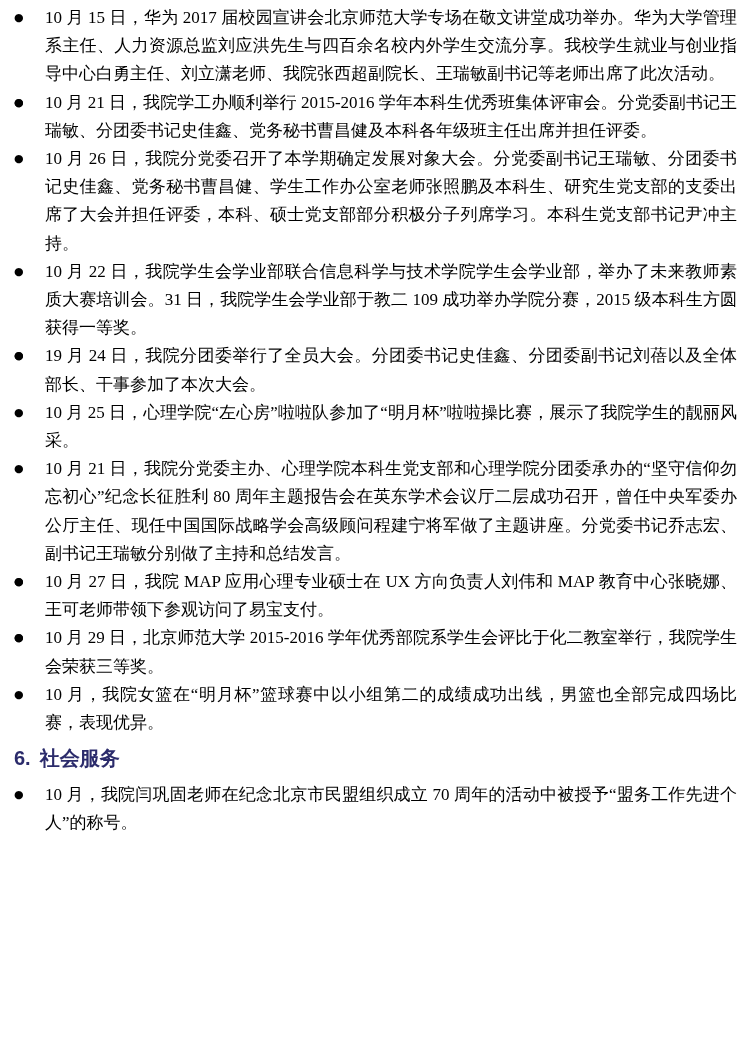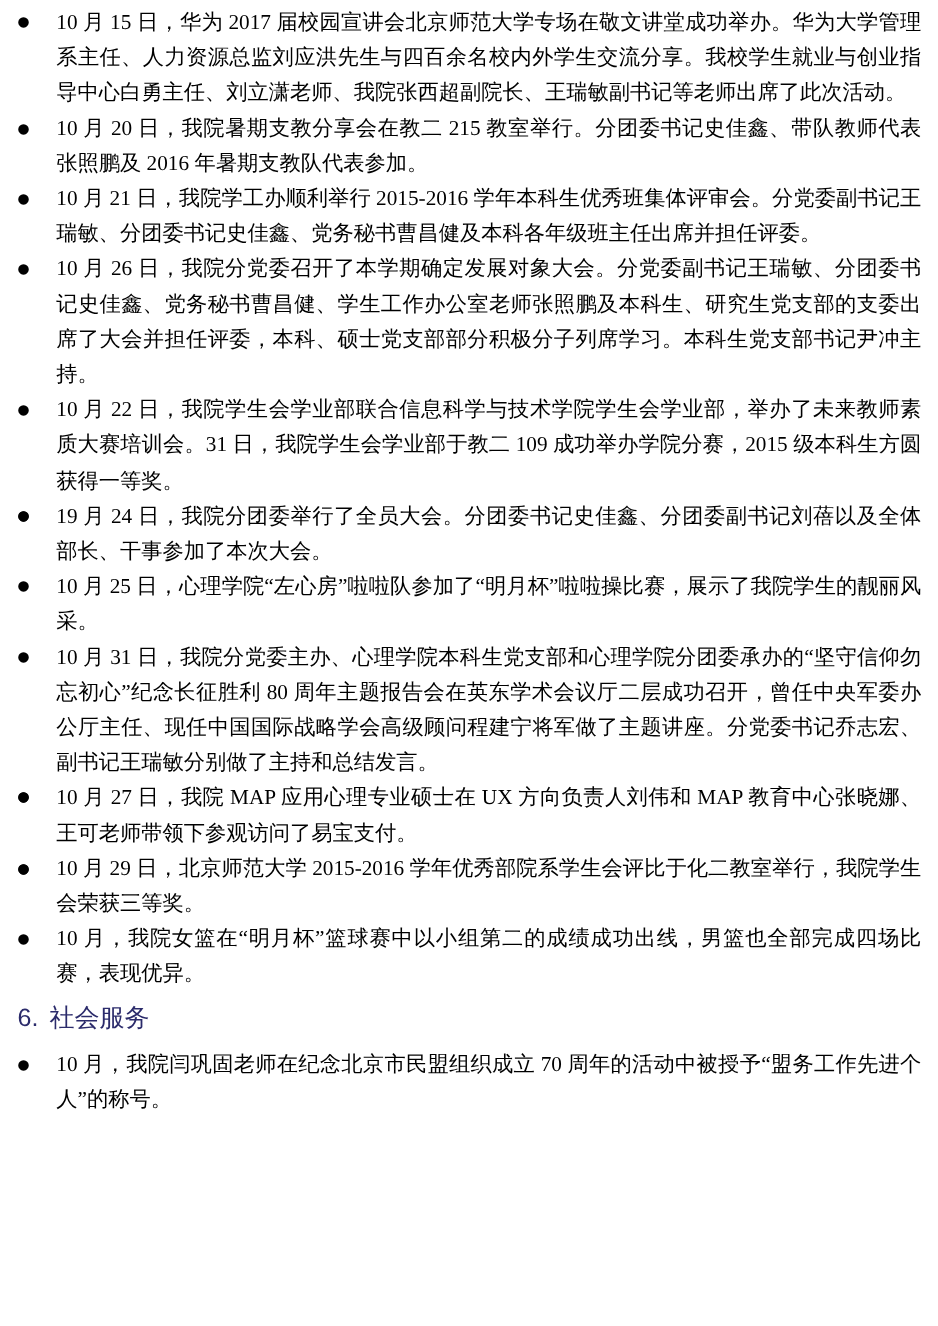--- a/index.html
+++ b/index.html
@@ -36,41 +36,40 @@
     top: 0;
     font-size: 11px;
     line-height: 28.2px;
     font-family: "DejaVu Sans", sans-serif;
     color: #000000;
   }
   .section-heading {
     font-family: "Liberation Sans", "DejaVu Sans", sans-serif;
     font-size: 20px;
     line-height: 26px;
-    font-weight: normal;
+    font-weight: bold;
     color: #2B2B6B;
     margin: 8px 0 10px -31px;
   }
   .heading-number {
     margin-right: 9px;
   }
 </style>
 </head>
 <body>
 
 <div class="page">
 
   <ul class="event-list">
     <li class="event-item">
       <span class="bullet-marker">●</span>
       <span>10 月 15 日，华为 2017 届校园宣讲会北京师范大学专场在敬文讲堂成功举办。华为大学管理系主任、人力资源总监刘应洪先生与四百余名校内外学生交流分享。我校学生就业与创业指导中心白勇主任、刘立潇老师、我院张西超副院长、王瑞敏副书记等老师出席了此次活动。</span>
     </li>
     <li class="event-item">
       <span class="bullet-marker">●</span>
-      <span>10 月 20 日，我院暑期支教分享会在教二 215 教室举行。分团委书记史佳鑫、带队教师代表张照鹏及 2016 年暑期支教队代表参加。</span>
     </li>
     <li class="event-item">
       <span class="bullet-marker">●</span>
       <span>10 月 21 日，我院学工办顺利举行 2015-2016 学年本科生优秀班集体评审会。分党委副书记王瑞敏、分团委书记史佳鑫、党务秘书曹昌健及本科各年级班主任出席并担任评委。</span>
     </li>
     <li class="event-item">
       <span class="bullet-marker">●</span>
       <span>10 月 26 日，我院分党委召开了本学期确定发展对象大会。分党委副书记王瑞敏、分团委书记史佳鑫、党务秘书曹昌健、学生工作办公室老师张照鹏及本科生、研究生党支部的支委出席了大会并担任评委，本科、硕士党支部部分积极分子列席学习。本科生党支部书记尹冲主持。</span>
     </li>
     <li class="event-item">
@@ -83,21 +82,21 @@
     <li class="event-item">
       <span class="bullet-marker">●</span>
       <span>19 月 24 日，我院分团委举行了全员大会。分团委书记史佳鑫、分团委副书记刘蓓以及全体部长、干事参加了本次大会。</span>
     </li>
     <li class="event-item">
       <span class="bullet-marker">●</span>
       <span>10 月 25 日，心理学院“左心房”啦啦队参加了“明月杯”啦啦操比赛，展示了我院学生的靓丽风采。</span>
     </li>
     <li class="event-item">
       <span class="bullet-marker">●</span>
-      <span>10 月 31 日，我院分党委主办、心理学院本科生党支部和心理学院分团委承办的“坚守信仰勿忘初心”纪念长征胜利 80 周年主题报告会在英东学术会议厅二层成功召开，曾任中央军委办公厅主任、现任中国国际战略学会高级顾问程建宁将军做了主题讲座。分党委书记乔志宏、副书记王瑞敏分别做了主持和总结发言。</span>
+      <span>10 月 21 日，我院分党委主办、心理学院本科生党支部和心理学院分团委承办的“坚守信仰勿忘初心”纪念长征胜利 80 周年主题报告会在英东学术会议厅二层成功召开，曾任中央军委办公厅主任、现任中国国际战略学会高级顾问程建宁将军做了主题讲座。分党委书记乔志宏、副书记王瑞敏分别做了主持和总结发言。</span>
     </li>
     <li class="event-item">
       <span class="bullet-marker">●</span>
     </li>
     <li class="event-item">
       <span class="bullet-marker">●</span>
       <span>10 月 27 日，我院 MAP 应用心理专业硕士在 UX 方向负责人刘伟和 MAP 教育中心张晓娜、王可老师带领下参观访问了易宝支付。</span>
     </li>
     <li class="event-item">
       <span class="bullet-marker">●</span>

